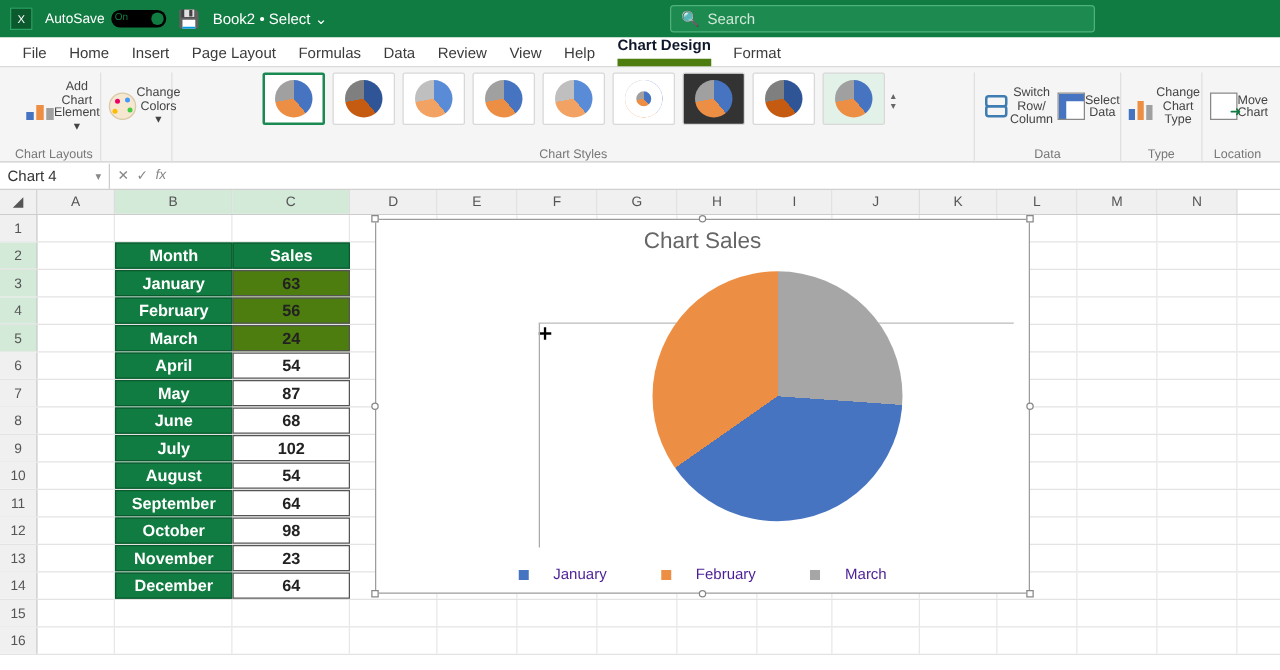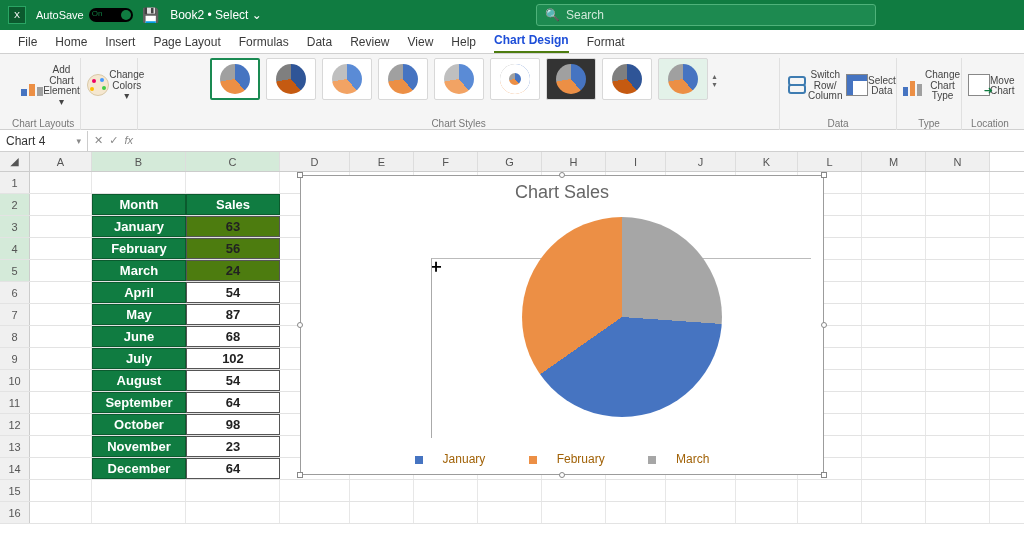--- a/index.html
+++ b/index.html
@@ -14,21 +14,21 @@
   .toggle-on { font-size:8px; color:#107c41; position:absolute; left:3px; top:1px; }
   .saveicon { font-size: 14px; }
   .docname { font-size: 12px; }
   .docname .dot::before { content:"• "; }
   .searchwrap { margin-left: auto; margin-right: 140px; }
   .searchbox { width: 340px; height: 22px; background: #1d8a50; border-radius: 3px; border: 1px solid #4fb27a; display:flex; align-items:center; padding:0 8px; color:#cfe8d8; gap:6px; font-size:12px; }
 
   
   .menutabs { height: 24px; background: #fff; display: flex; align-items: flex-end; padding: 0 8px 0 18px; gap: 18px; font-size: 12px; color: #3b3b3b; border-bottom: 1px solid #d0d0d0; }
   .menutabs span { padding: 4px 0; }
-  .menutabs .active { color: #1d4ed8; border-bottom: 2px solid #4d7c0f; font-weight: 600; }
+  .menutabs .active { color: #0f172a; border-bottom: 6px solid #4d7c0f; font-weight: 600; }
 
   
   .ribbon { height: 76px; background: #f5f5f5; border-bottom: 1px solid #d0d0d0; display: flex; align-items:flex-start; padding: 4px 6px 0 6px; }
   .ribgroup { display:flex; flex-direction:column; align-items:center; height:72px; padding:0 6px; border-right:1px solid #e0e0e0; justify-content:space-between;}
   .ribgroup:last-child{border-right:none;}
   .ribrow { display:flex; gap:4px; align-items:flex-start; }
   .ribbtn { width:44px; height:54px; display:flex; flex-direction:row; align-items:center; justify-content:flex-start; text-align:center; font-size:10px; line-height:1.05; color:#444; padding-top:2px;}
   .ribbtn .ico { width:24px; height:24px; margin-bottom:2px; display:flex; align-items:center; justify-content:center;}
   .grouplabel { font-size:10px; color:#777; text-align:center; padding-bottom:1px;}
   .stylethumb { width:50px; height:42px; border:1px solid #d8d8d8; border-radius:2px; background:#fff; display:flex; align-items:center; justify-content:center; position:relative;}
@@ -88,21 +88,21 @@
   .handle.bl{left:-4px;bottom:-4px;} .handle.br{right:-4px;bottom:-4px;}
   .handle.tm{left:50%;top:-4px;margin-left:-3px;border-radius:50%;}
   .handle.bm{left:50%;bottom:-4px;margin-left:-3px;border-radius:50%;}
   .handle.ml{left:-4px;top:50%;margin-top:-3px;border-radius:50%;}
   .handle.mr{right:-4px;top:50%;margin-top:-3px;border-radius:50%;}
   .charttitle { text-align:center; font-size:18px; color:#666; padding:6px 0 0 0;}
   .plot { position:absolute; left:130px; top:82px; width:380px; height:180px; border-left:1px solid #aaa; border-top:1px solid #bbb;}
   .pie { width:200px; height:200px; border-radius:50%; margin: -42px auto 0 auto;
          background: conic-gradient(#a6a6a6 0deg 94deg, #4674c1 94deg 235deg, #ec8f45 235deg 360deg); }
   .cursor { position:absolute; left:126px; top:78px; font-size:18px; color:#000; font-weight:bold;}
-  .legend { position:absolute; bottom:8px; left:0; right:0; text-align:center; font-size:12px; color:#a16207;}
+  .legend { position:absolute; bottom:8px; left:0; right:0; text-align:center; font-size:12px; color:#4c1d95;}
   .legend span{margin:0 10px;}
   .sw{display:inline-block;width:8px;height:8px;margin-right:4px;vertical-align:middle;}
   .sw.j{background:#4674c1;} .sw.f{background:#ec8f45;} .sw.m{background:#a6a6a6;}
 
 </style>
 </head>
 <body>
 
 <div class="titlebar">
   <div class="xlicon">X</div>

